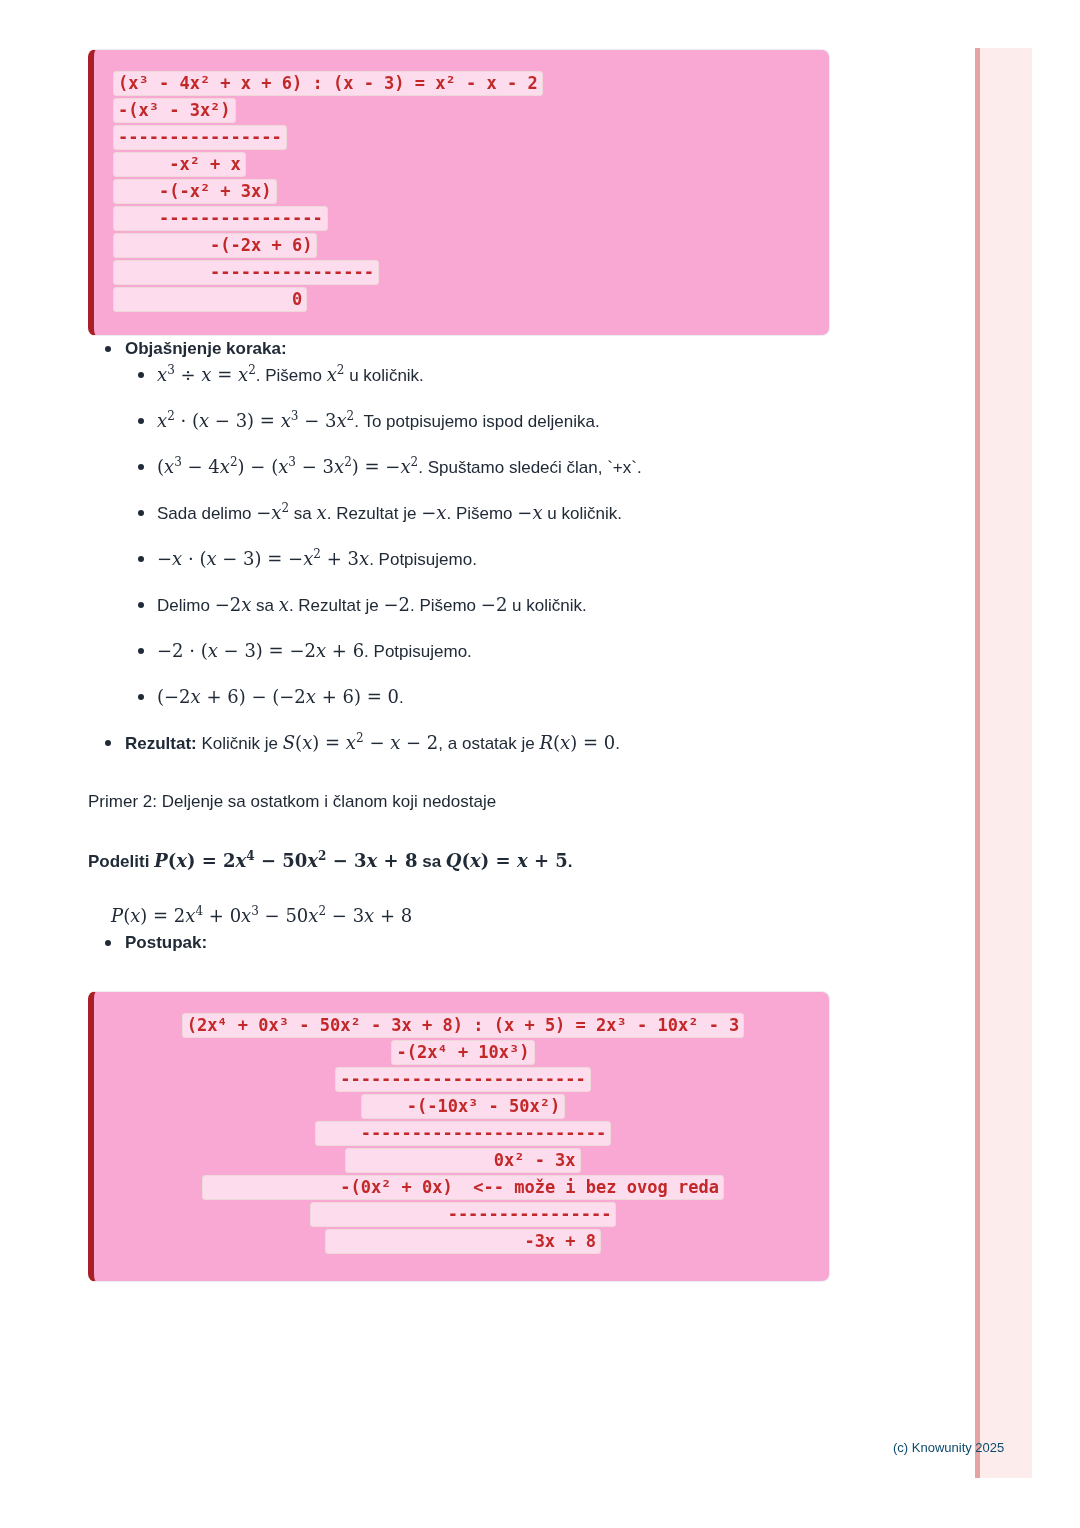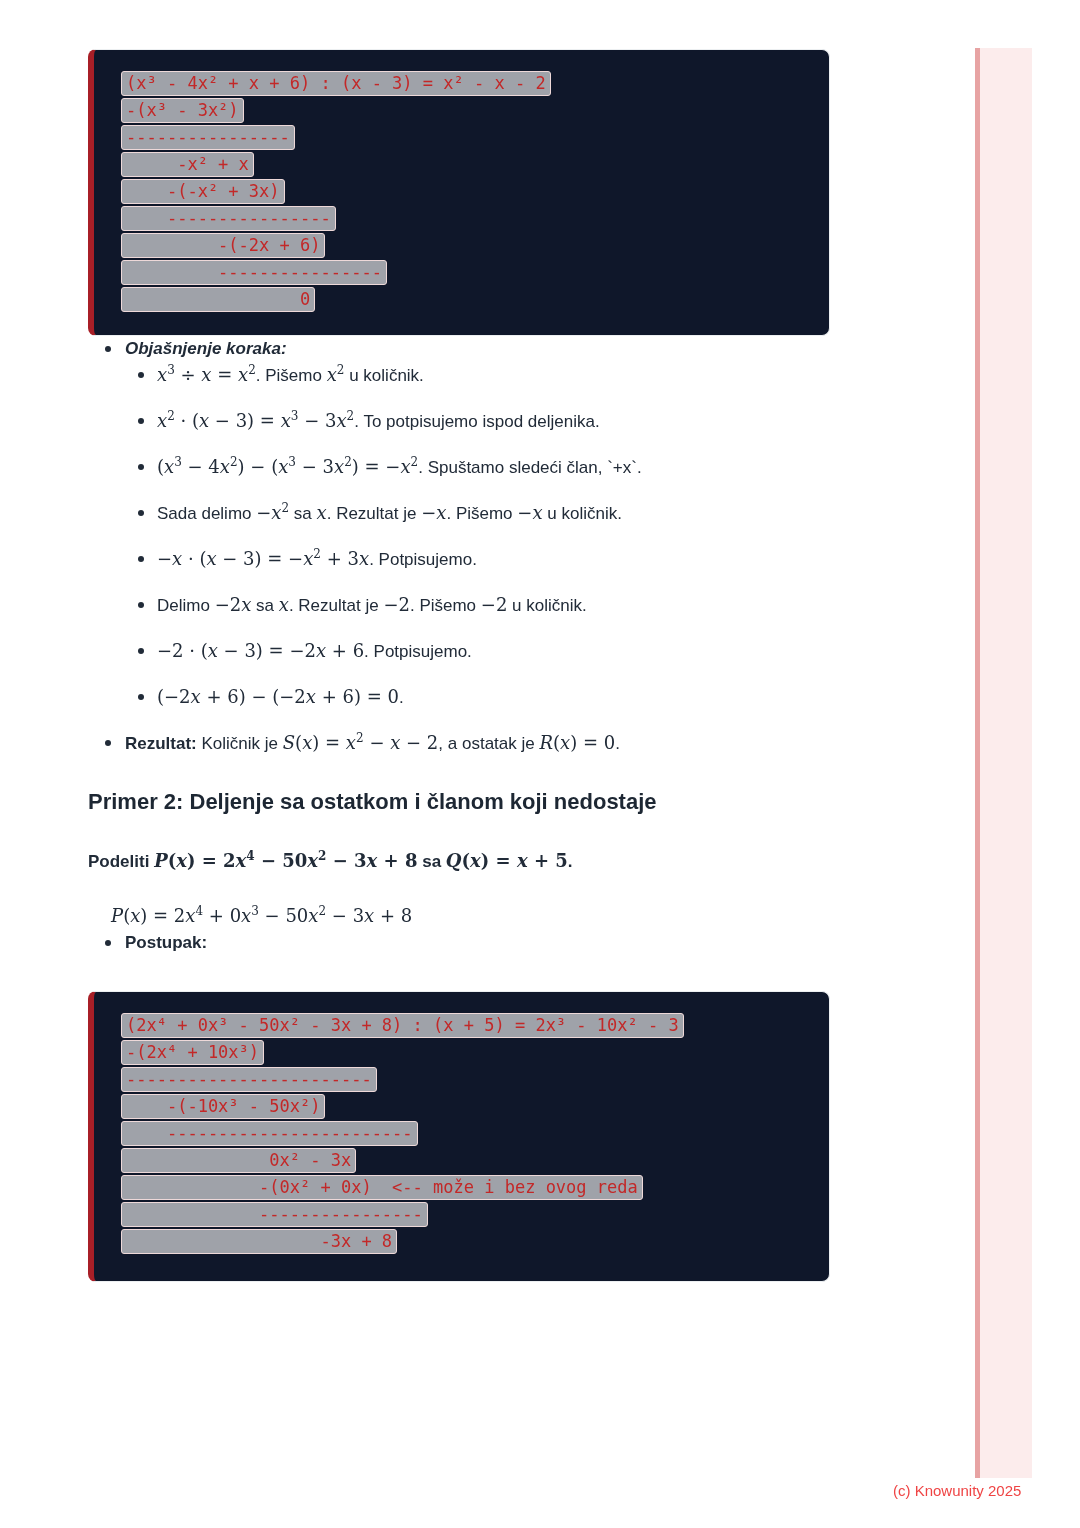--- a/index.html
+++ b/index.html
@@ -5,74 +5,74 @@
   html,body { margin:0; padding:0; }
   body {
     width:1080px; height:1528px; position:relative; overflow:hidden;
     background:#ffffff; color:#212b38;
     font-family:"Liberation Sans", sans-serif;
   }
   .content { position:absolute; left:88px; top:0; width:742px; }
 
   
   .code-card {
-    background:#0f172a;
+    background:#f9a8d4;
     border:1px solid #eceff1;
     border-left:6px solid #a81f27;
     border-radius:8px;
-    padding:21px 16px 21px 32px;
+    padding:21px 16px 21px 24px;
     font-family:"DejaVu Sans Mono", monospace;
-    font-weight:normal;
+    font-weight:bold;
     font-size:17px;
     color:#c32828;
     box-sizing:border-box;
   }
   .card1 { margin-top:49px; }
-  .card2 { margin-top:35px; height:291px; padding-bottom:0; overflow:hidden; }
+  .card2 { margin-top:35px; height:291px; padding-bottom:0; overflow:hidden;text-align:center; }
   .code-line { display:block; height:27px; }
   .chip {
     display:inline-block; white-space:pre;
     background:rgba(255,255,255,0.6);
     border:1px solid #eed9d9;
     border-radius:3px;
     padding:0 4px; margin-left:-5px;
     height:23px; line-height:23px; vertical-align:top;
   }
 
   
   ul.l1, ul.l2 { list-style:none; margin:0; padding:0; }
   ul.l1 > li { position:relative; padding-left:37px; font-size:17px; line-height:26px; }
   ul.l1 > li::before { content:""; position:absolute; left:17px; top:10px; width:6px; height:6px; border-radius:50%; background:#212b38; }
   ul.l2 > li { position:relative; padding-left:69px; font-size:17px; line-height:26px; margin-bottom:19px; }
   ul.l2 > li::before { content:""; position:absolute; left:50px; top:10px; width:6px; height:6px; border-radius:50%; background:#212b38; }
 
-  .expl-title { margin-top:40px;font-style:italic; }
+  .expl-title { margin-top:40px; }
   .steps { margin-top:25px; }
   .result-list { margin-top:2px; }
   b { font-weight:bold; }
 
-  h3.heading { margin:32px 0 0 0; font-size:22px; line-height:26px; font-weight:bold; color:#1d2733; }
+  h3.heading { margin:32px 0 0 0; font-size:17px; line-height:26px; font-weight:normal; color:#1d2733; }
   p.intro { margin:33px 0 0 0; font-size:17px; line-height:26px;font-weight:bold; }
   .korak-list { margin-top:30px; }
   .formula { margin:28px 0 0 23px; font-size:17px; line-height:26px; }
   .postupak-list { margin-top:17px; }
 
   
   .math { font-family:"DejaVu Serif", serif; font-size:18px; }
   .math i { font-style:italic; }
   .math sup { font-size:12px; line-height:0; }
 
   
   .edge-strip {
     position:absolute; left:975px; top:48px; width:57px; height:1430px;
     background:#fcecec; border-left:5px solid #e7a3a3; box-sizing:border-box;
   }
   .watermark {
     position:absolute; left:893px; top:1440px;
-    font-size:15px; color:#ef4444; white-space:nowrap;margin-top:42px;
+    font-size:13px; color:#0c4a6e; white-space:nowrap;
   }
 </style>
 </head>
 <body>
 
 <div class="content">
 
   <div class="code-card card1">
       <div class="code-line"><span class="chip">(x³ - 4x² + x + 6) : (x - 3) = x² - x - 2</span></div>
       <div class="code-line"><span class="chip">-(x³ - 3x²)</span></div>

